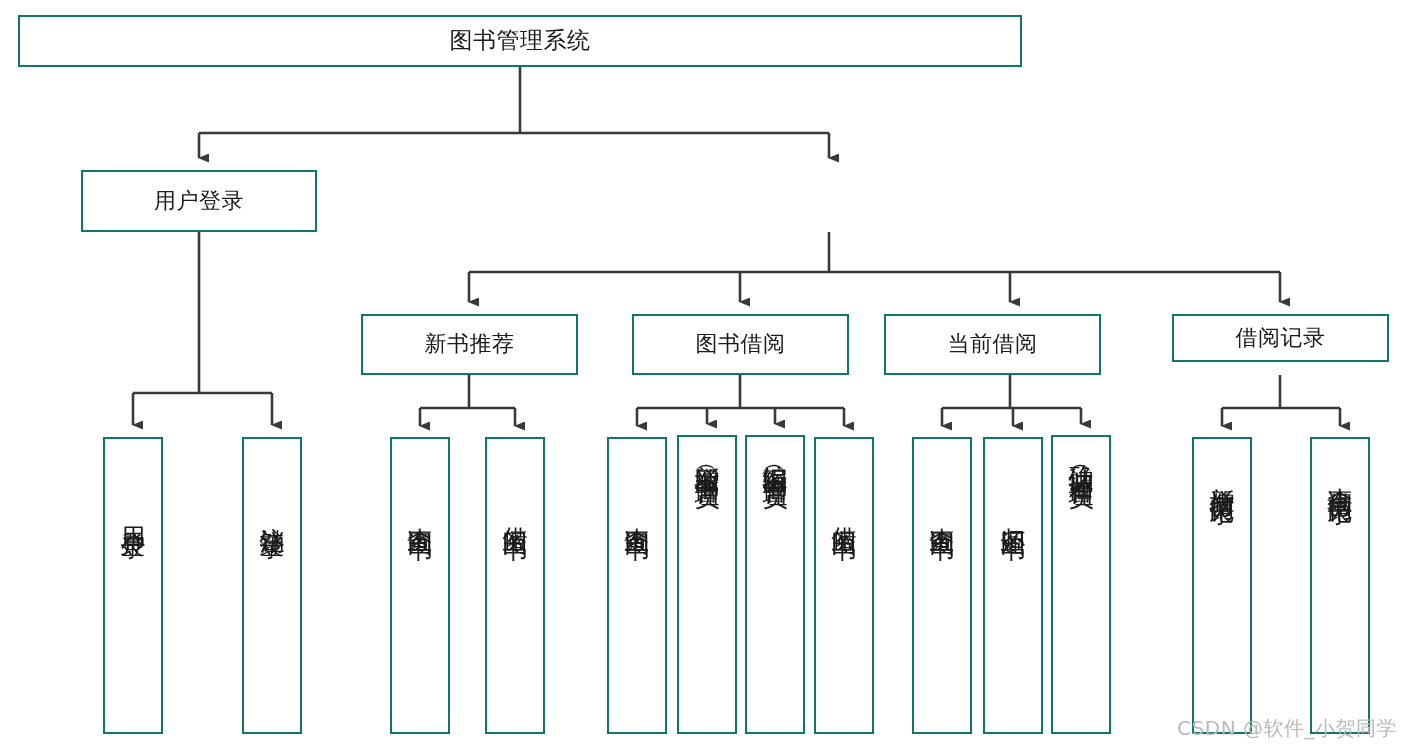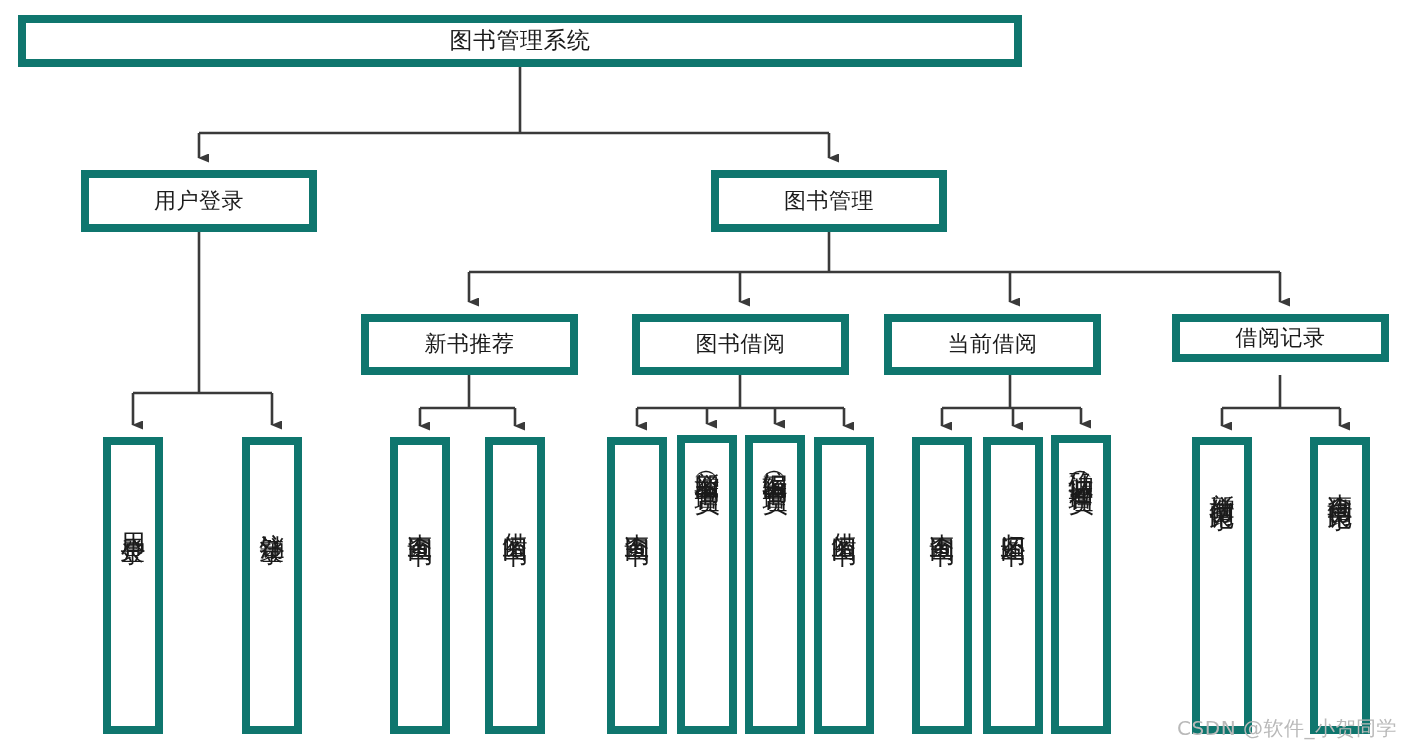--- a/index.html
+++ b/index.html
@@ -21,21 +21,21 @@
     position: absolute;
     left: 0;
     top: 0;
     width: 1405px;
     height: 747px;
     pointer-events: none;
   }
   .node {
     position: absolute;
     box-sizing: border-box;
-    border: 8px solid #0f766e;
+    border: 2px solid #0f766e;
     background: #ffffff;
     display: flex;
     align-items: center;
     justify-content: center;
     color: #1b1b1b;
   }
   .node-label {
     display: block;
     line-height: 1.12;
     letter-spacing: 0.5px;
@@ -135,23 +135,20 @@
     </g>
   </svg>
 
   <div class="node horiz root" style="left:18px; top:15px; width:1004px; height:52px;">
     <span class="node-label">图书管理系统</span>
   </div>
 
   <div class="node horiz" style="left:81px; top:170px; width:236px; height:62px;">
     <span class="node-label">用户登录</span>
   </div>
-  <div class="node horiz" style="left:711px; top:170px; width:236px; height:62px;">
-    <span class="node-label">图书管理</span>
-  </div>
 
   <div class="node horiz" style="left:361px; top:314px; width:217px; height:61px;">
     <span class="node-label">新书推荐</span>
   </div>
   <div class="node horiz" style="left:632px; top:314px; width:217px; height:61px;">
     <span class="node-label">图书借阅</span>
   </div>
   <div class="node horiz" style="left:884px; top:314px; width:217px; height:61px;">
     <span class="node-label">当前借阅</span>
   </div>

